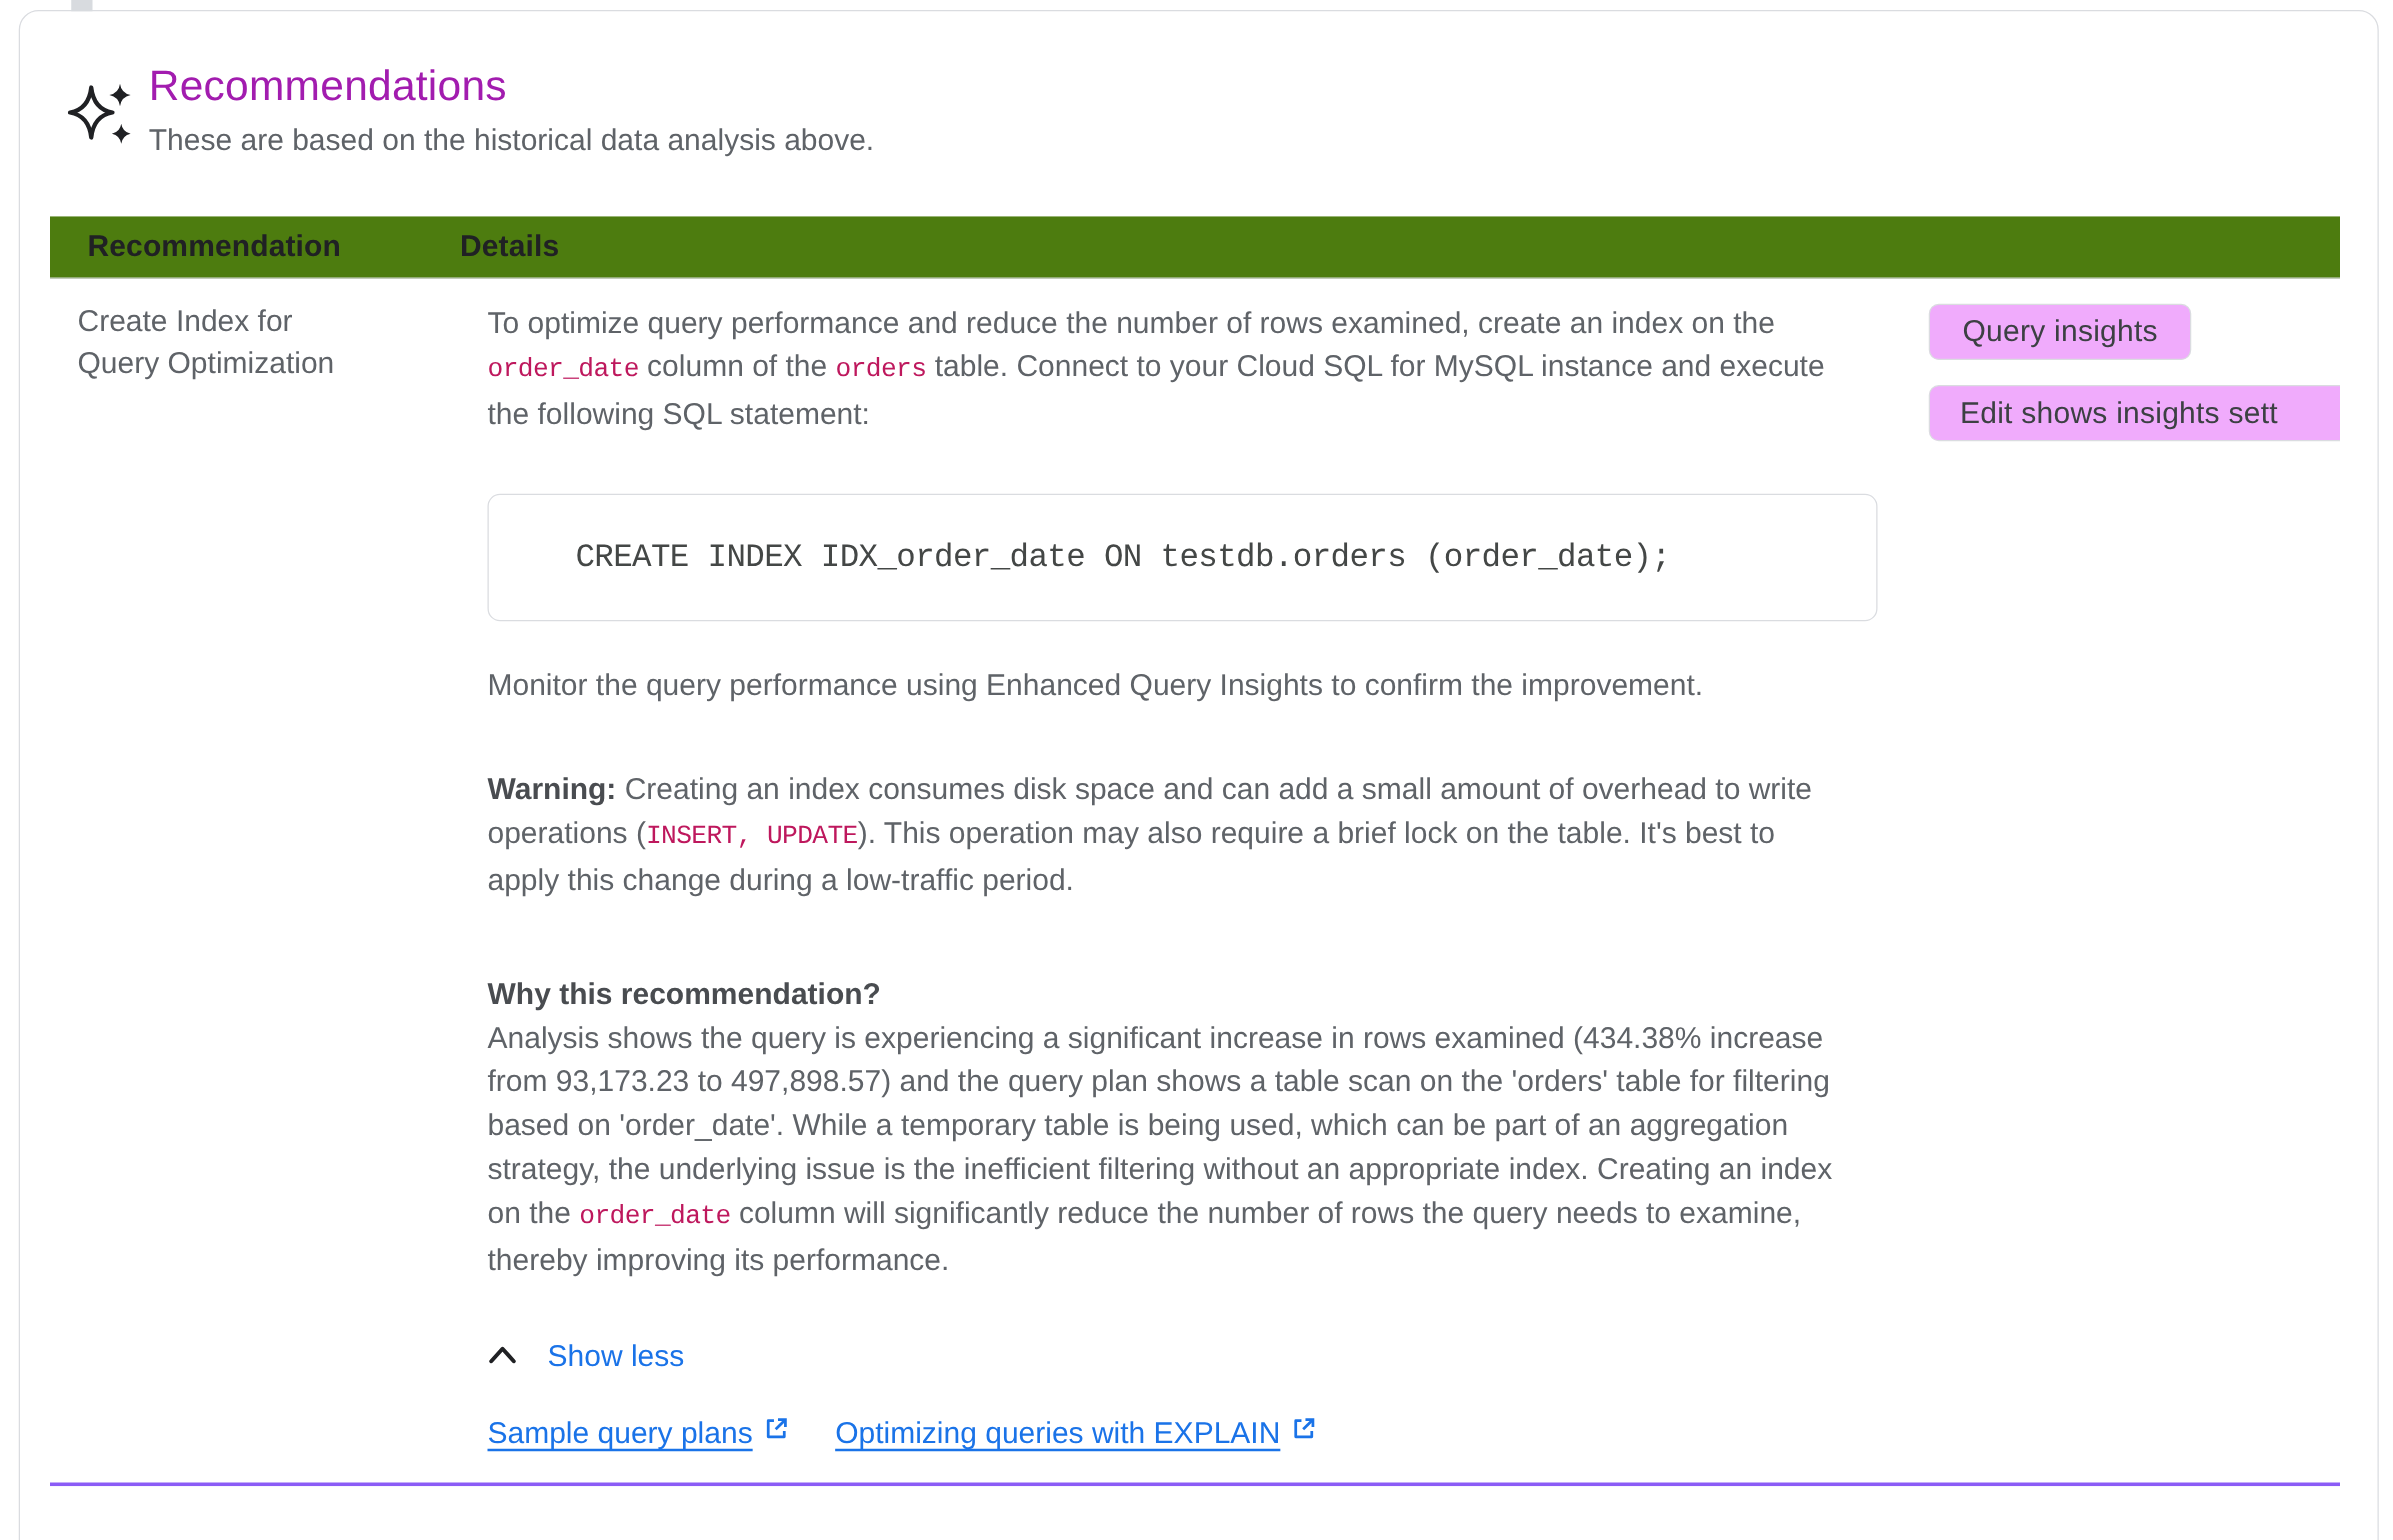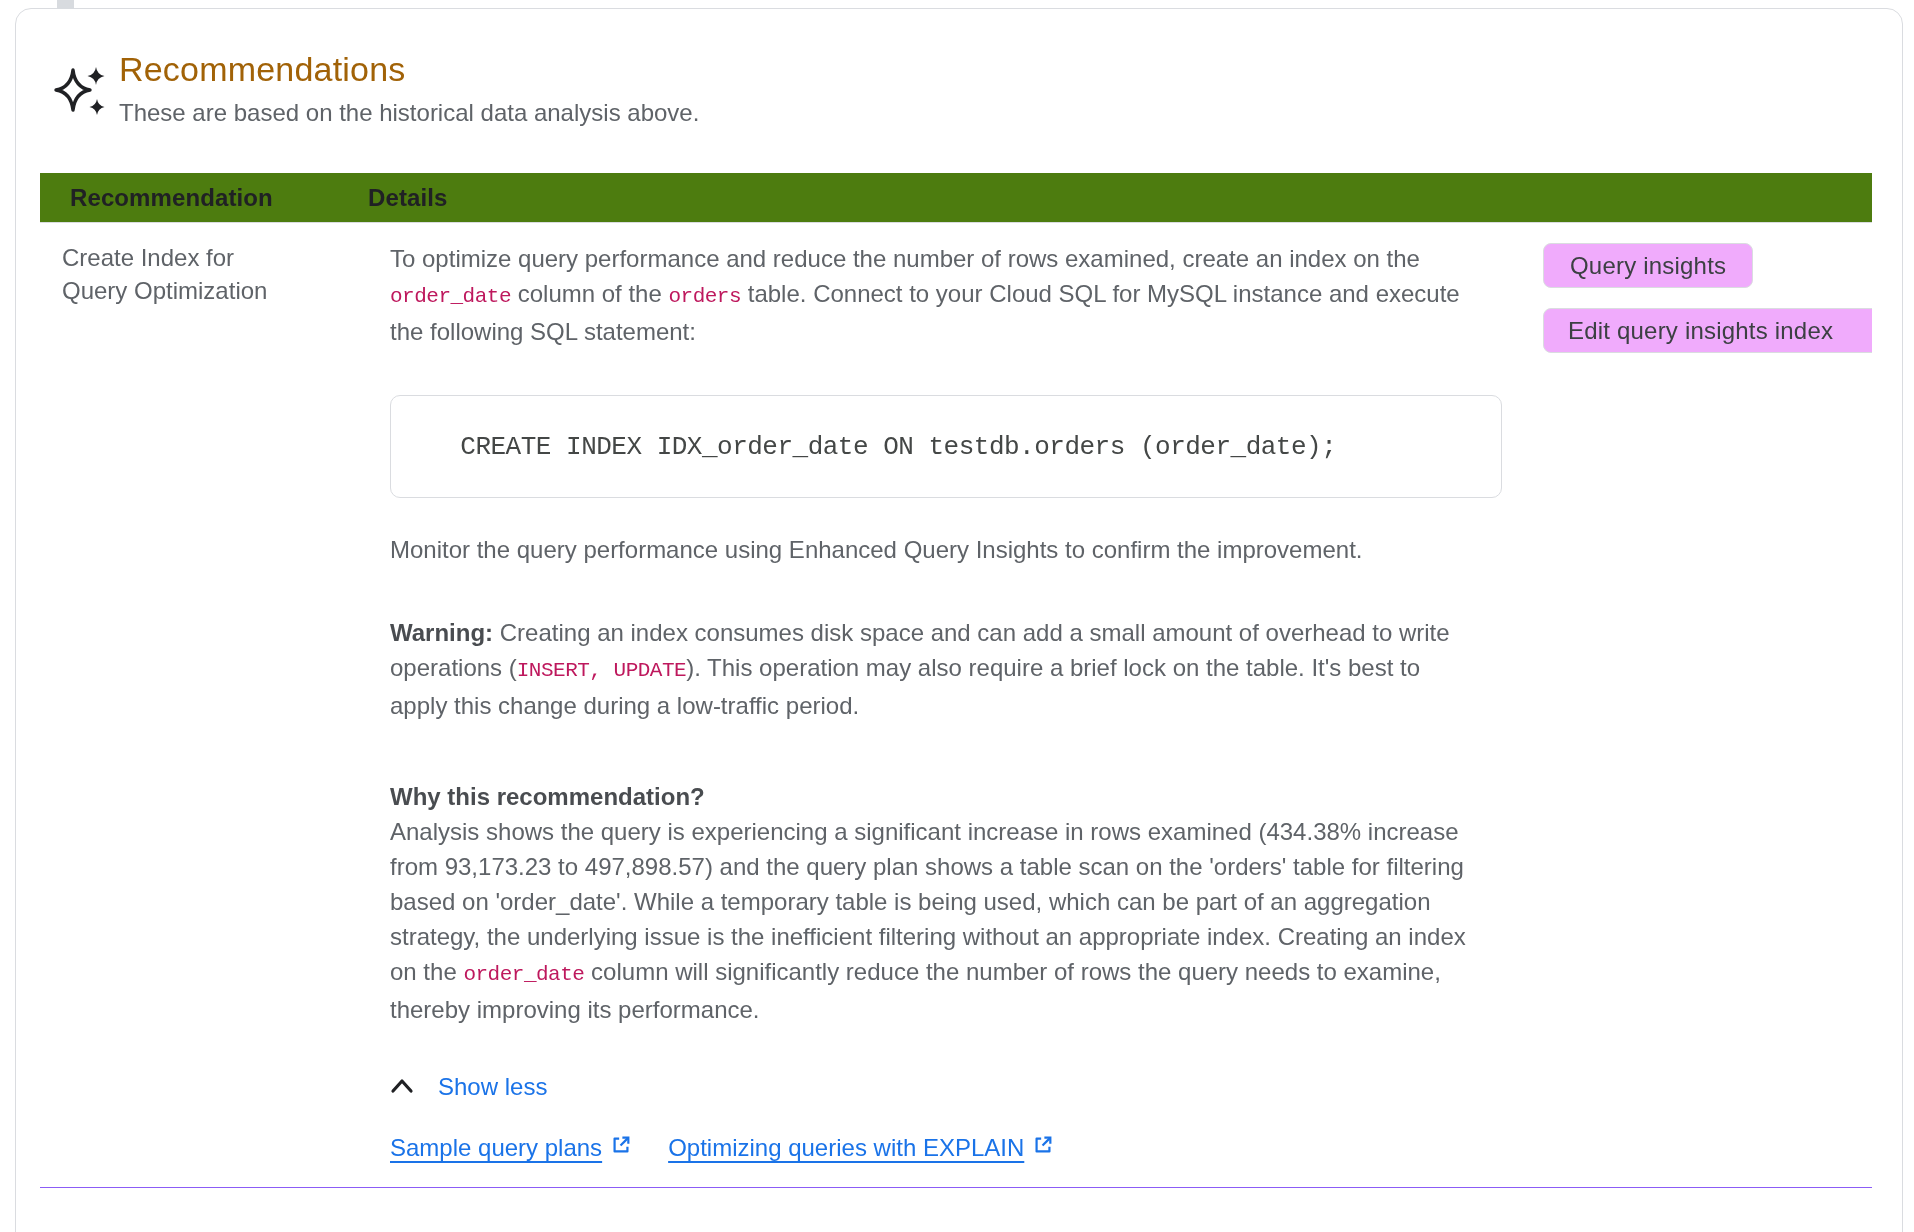--- a/index.html
+++ b/index.html
@@ -11,29 +11,29 @@
     color:#5f6368;
   }
   .top-notch { position:absolute; left:57px; top:0; width:17px; height:9px; background:#d8dbdf; z-index:3; }
   .card {
     position:absolute; left:15px; top:8px; width:1888px; height:1390px;
     background:#fff; border:1px solid #dadce0; border-radius:16px;
   }
   .card-header { display:flex; align-items:flex-start; padding:40px 40px 0 33px; }
   .sparkles-wrap { width:62px; height:62px; margin-top:12px; flex:0 0 auto; }
   .titles { margin-left:8px; }
-  .page-title { font-size:34px; font-weight:400; color:#a16207; margin:0; line-height:40px; letter-spacing:.2px; }
+  .page-title { font-size:34px; font-weight:400; color:#a21caf; margin:0; line-height:40px; letter-spacing:.2px; }
   .subtitle { font-size:24px; color:#5f6368; margin-top:10px; line-height:28px; }
 
   .table { margin:46px 0 0 24px; width:1832px; overflow:hidden; }
   .thead { display:flex; background:#4d7c0f; height:50px; align-items:center; border-bottom:1px solid #dadce0; }
   .th { font-size:24px; font-weight:700; color:#202124; letter-spacing:.1px; }
   .th.col1 { width:328px; padding-left:30px; }
   .th.col2 { flex:1; }
-  .trow { display:flex; border-bottom:1px solid #8b5cf6; }
+  .trow { display:flex; border-bottom:3px solid #8b5cf6; }
   .td.col1 { width:328px; flex:0 0 328px; padding:18px 100px 0 22px; font-size:24px; line-height:33px; color:#5f6368; }
   .td.col2 { width:1175px; flex:0 0 1175px; padding:18px 61px 22px 22px; font-size:24px; line-height:35px; color:#5f6368; }
   .td.col3 { width:360px; flex:0 0 360px; padding-top:20px; }
 
   .para { margin:0; }
   .seg-bold { font-weight:700; color:#494c50; }
   .inline-code { font-family:"Liberation Mono", monospace; font-size:21px; letter-spacing:-0.5px; color:#be185d; }
   .codeblock {
     margin-top:46px; width:1112px; border:1px solid #dadce0; border-radius:10px;
     background:#fff; padding:32px 20px 32px 24px;
@@ -131,18 +131,18 @@
                 <path d="M13.5 4 H20 V10.5" fill="none" stroke="#1a73e8" stroke-width="2.4"></path>
                 <path d="M19.5 4.5 L11.5 12.5" fill="none" stroke="#1a73e8" stroke-width="2.4"></path>
               </svg>
             </span>
           </a>
         </div>
       </div>
 
       <div class="td col3">
         <button class="action-btn">Query insights</button>
-        <button class="action-btn wide">Edit query insights index</button>
+        <button class="action-btn wide">Edit shows insights sett</button>
       </div>
 
     </div>
   </div>
 </div>
 
 </body></html>

